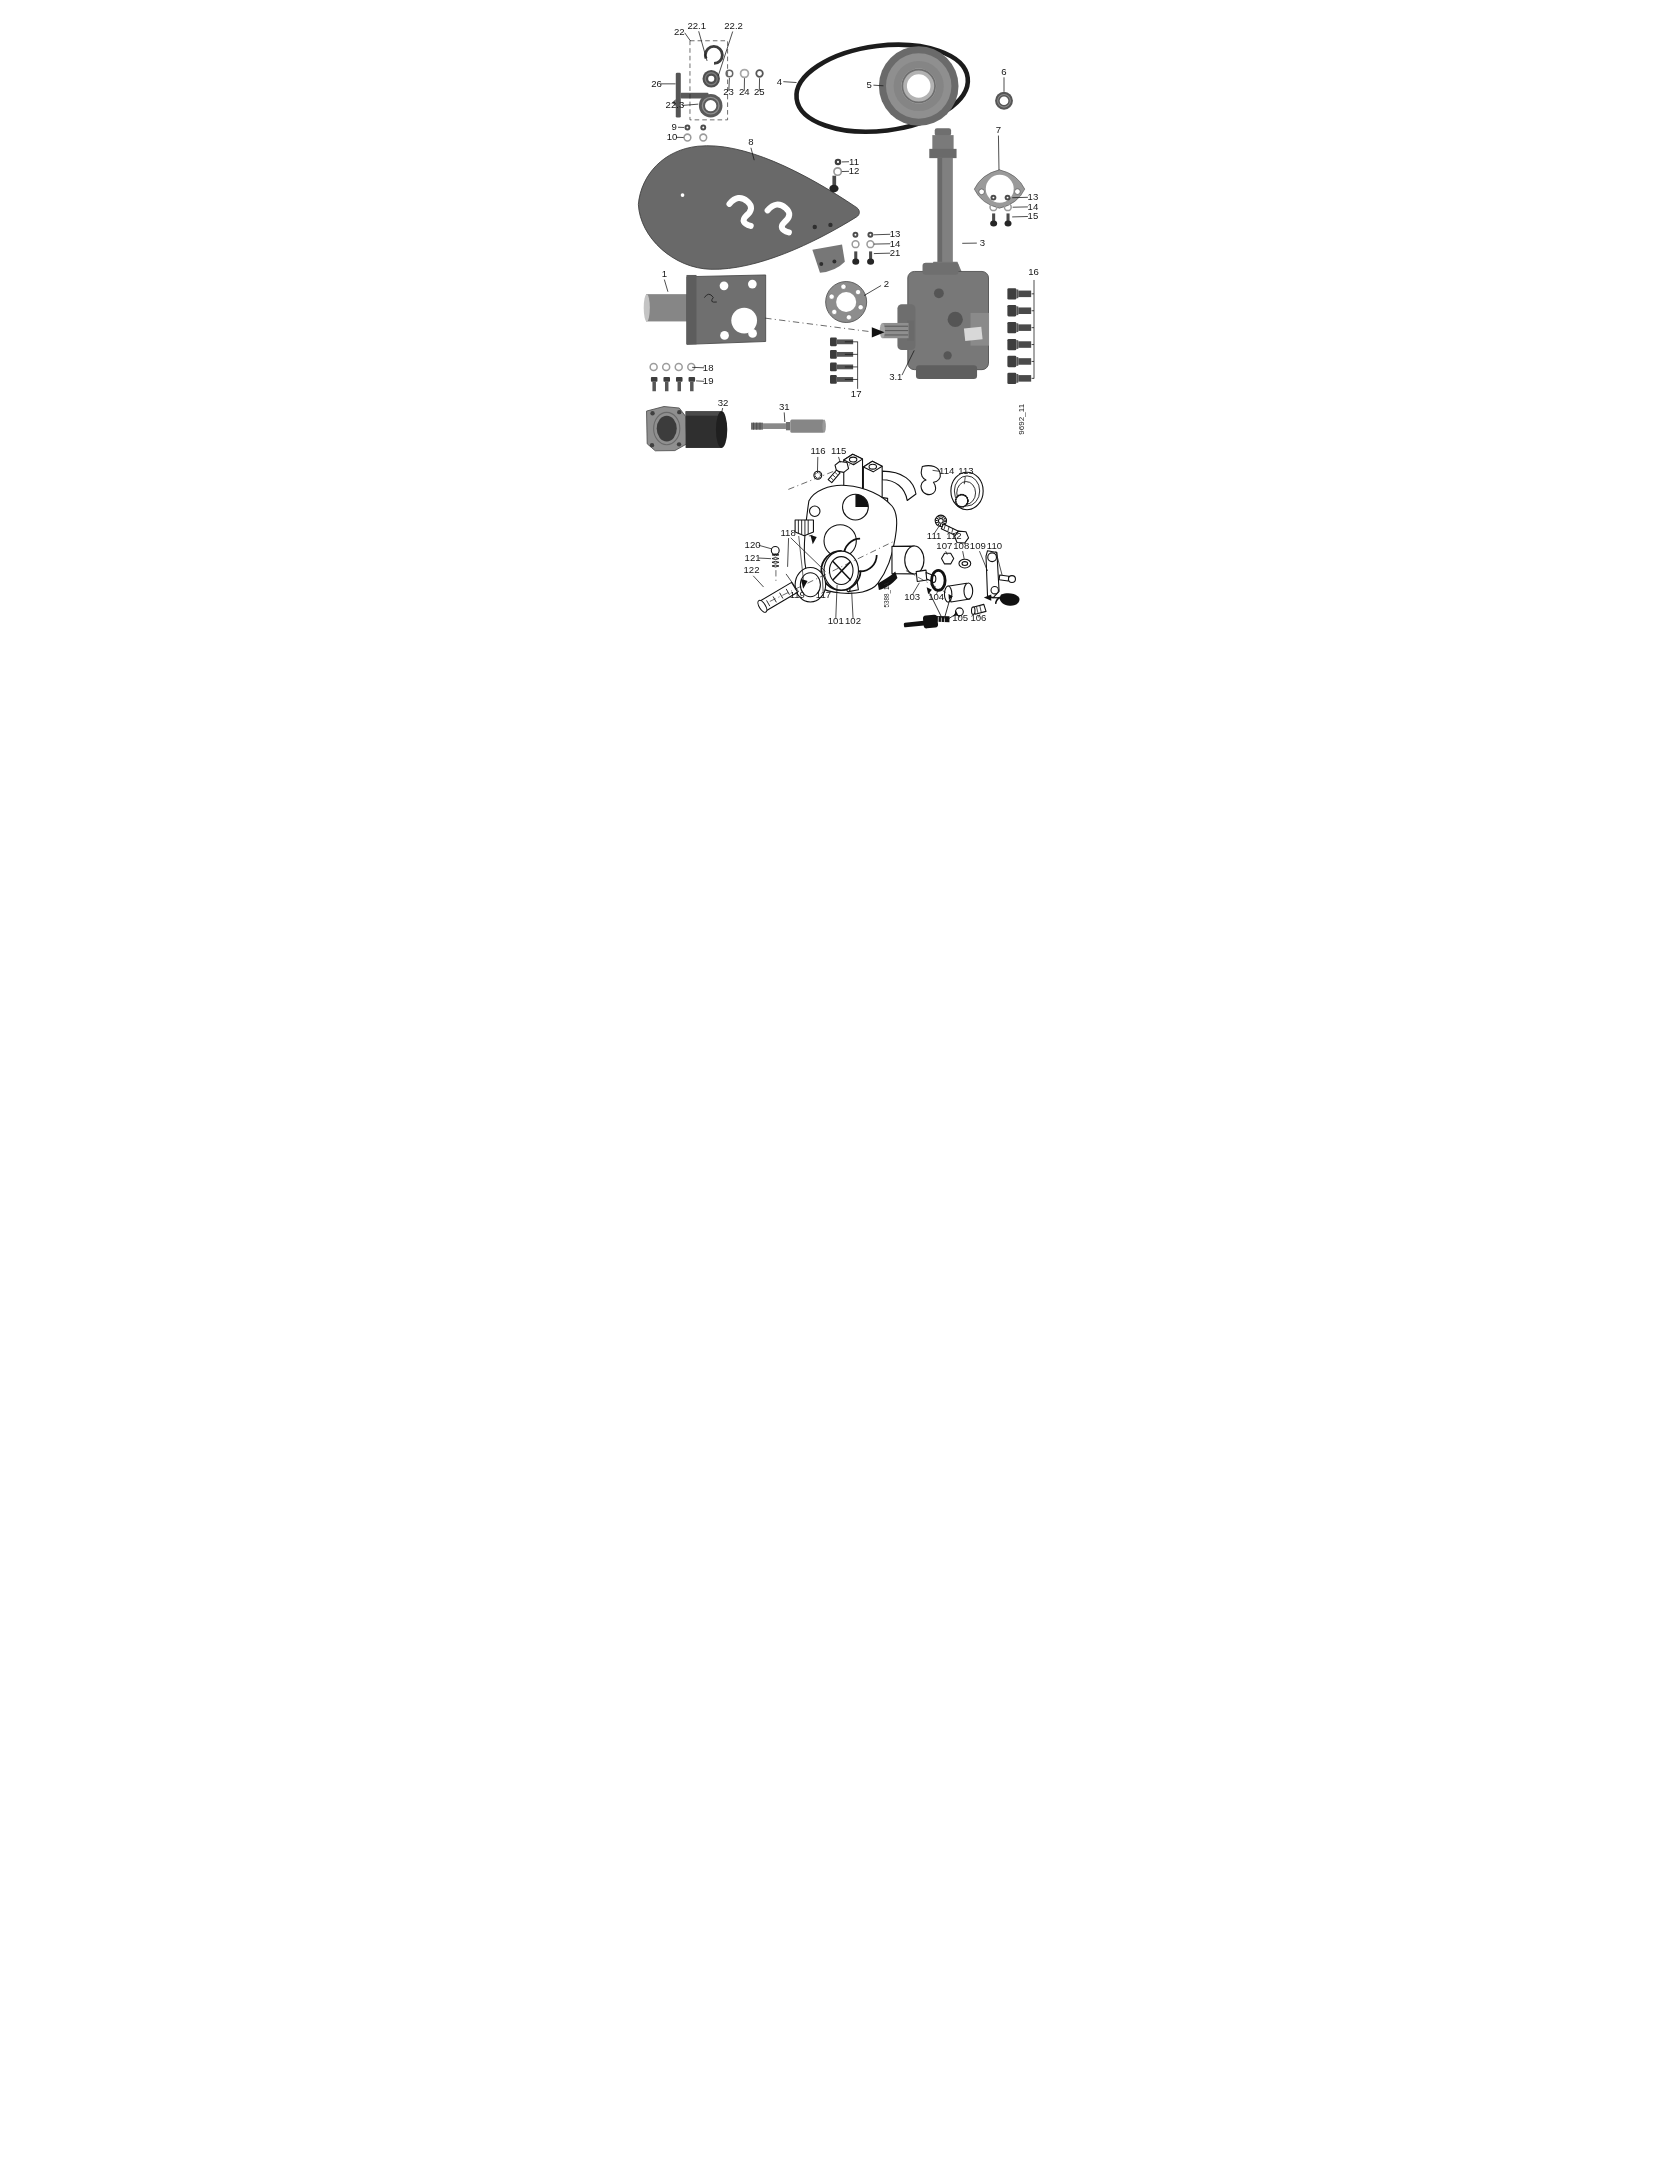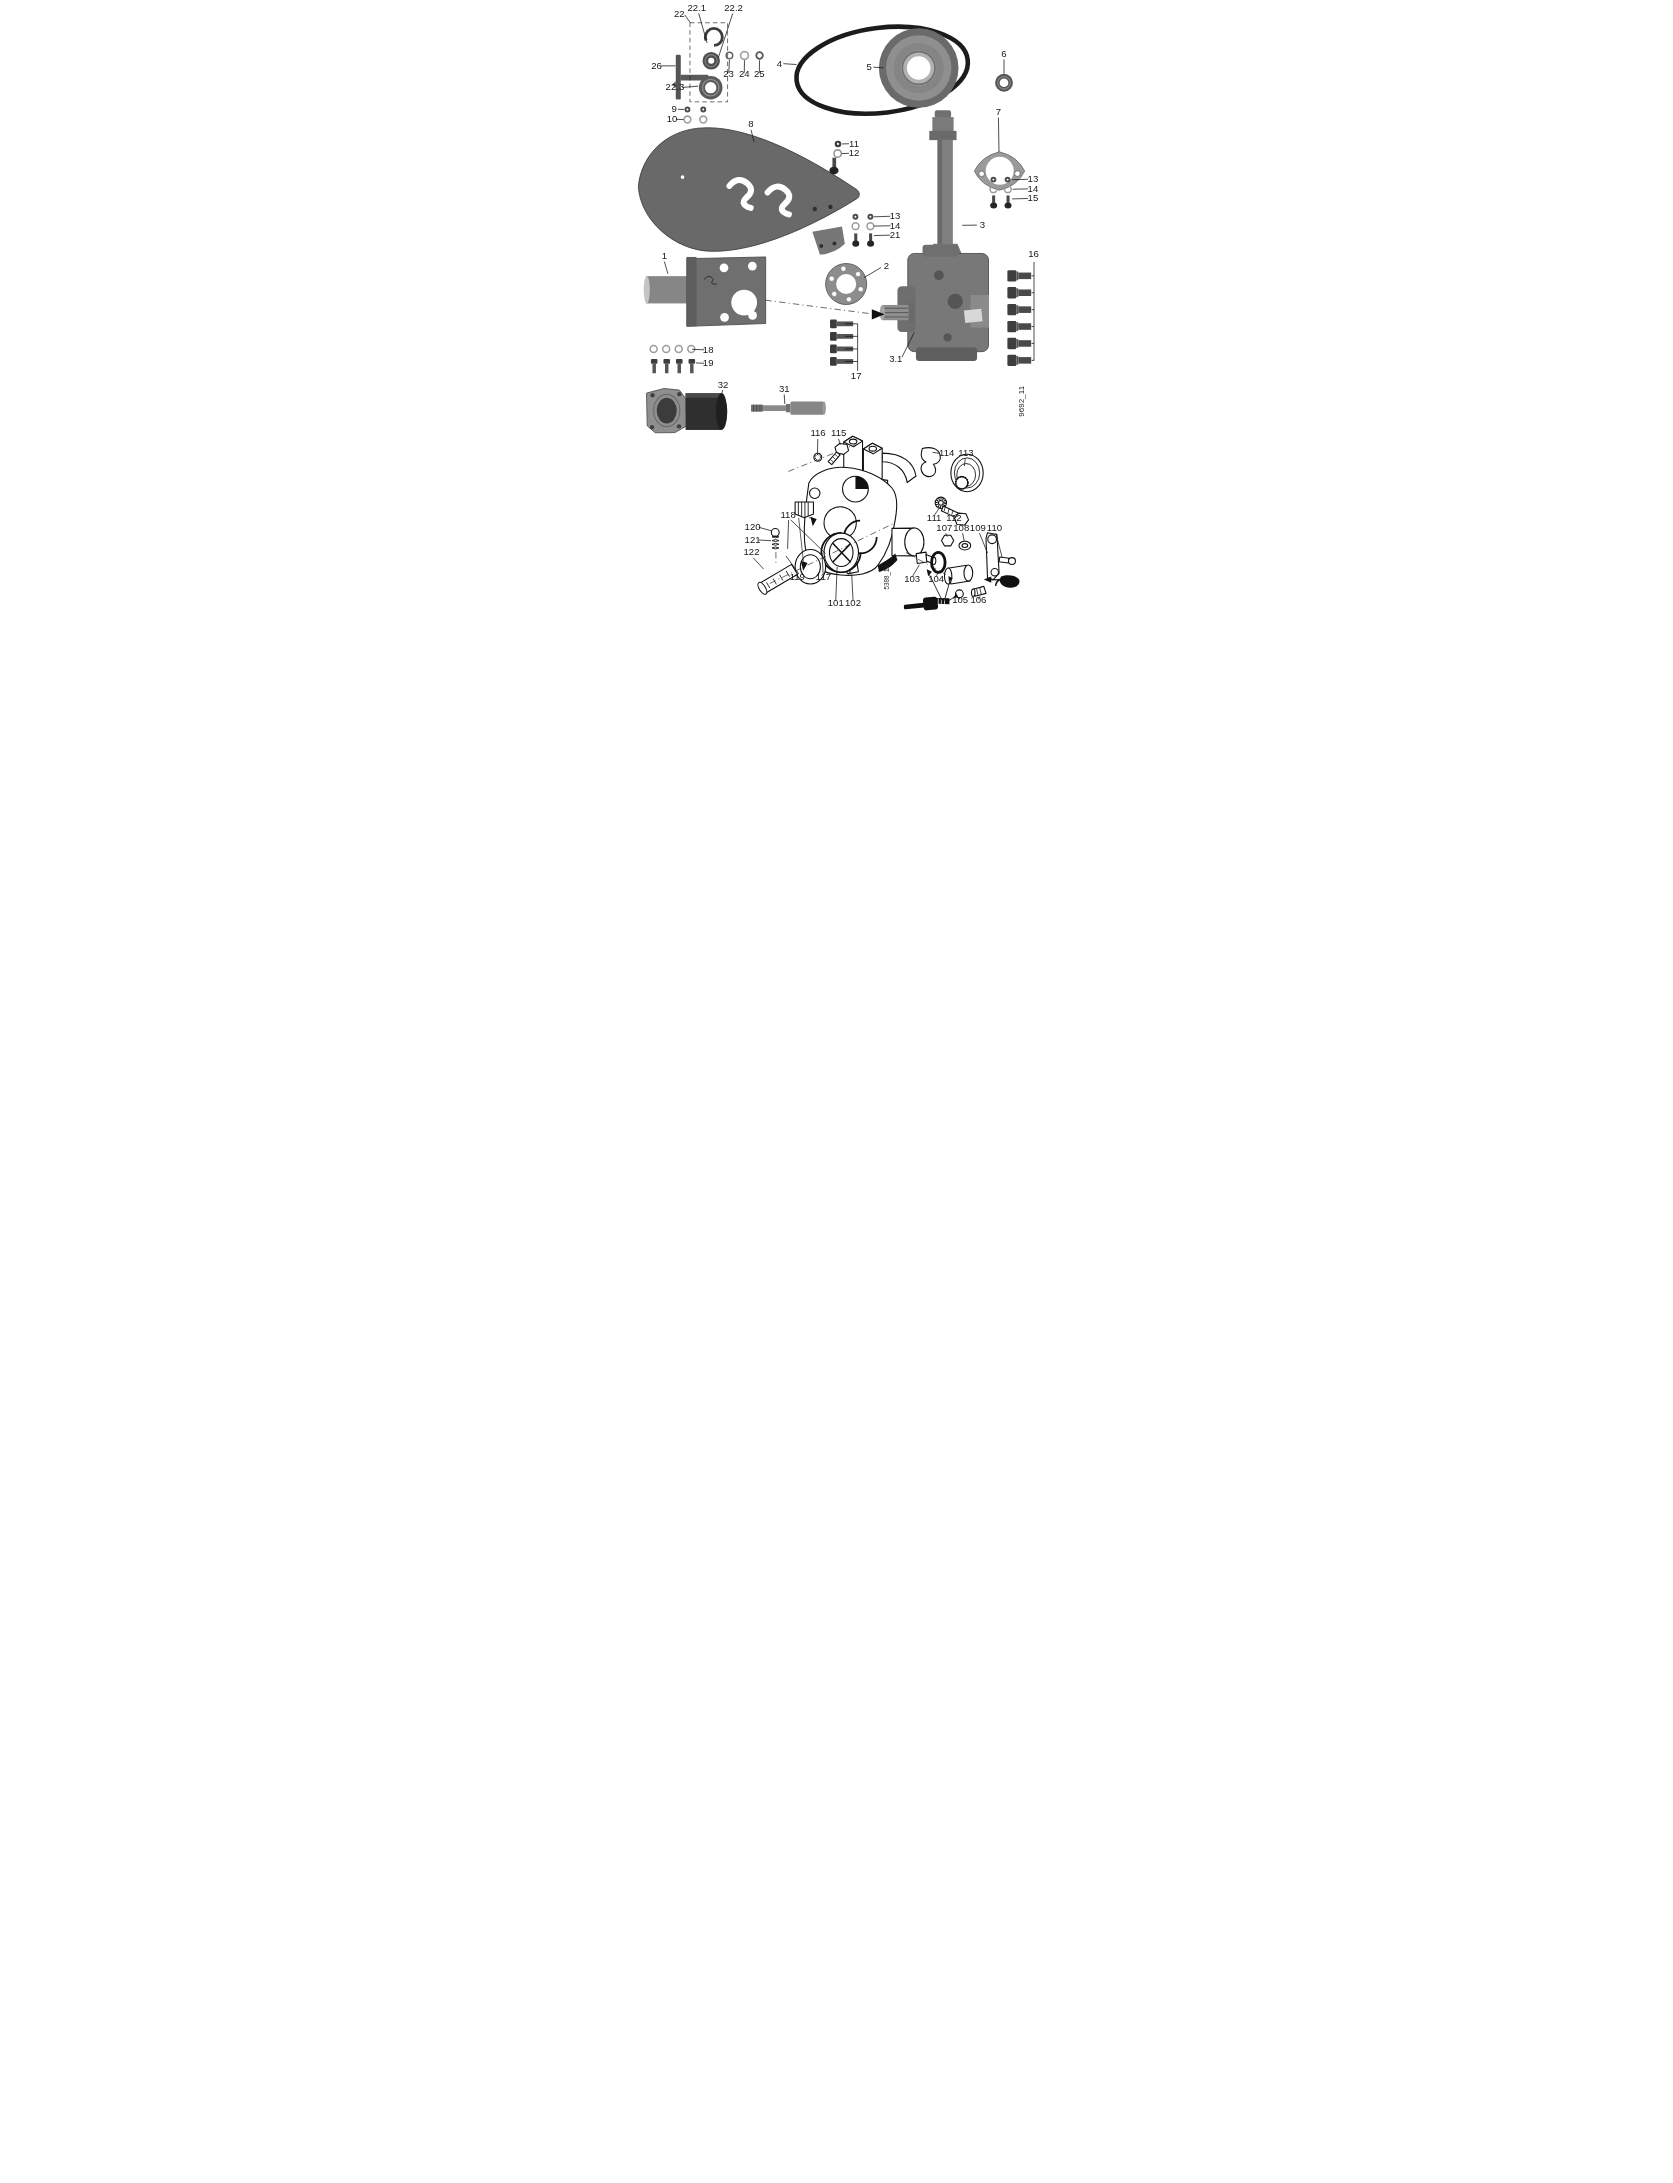--- a/index.html
+++ b/index.html
@@ -1,17 +1,17 @@
 <!DOCTYPE html>
 <html style="font-size:7px"><head>
 <meta charset="utf-8">
 <title>Diagram</title>
 <style>
   html,body{margin:0;padding:0;background:#ffffff;}
-  .page{width:418px;height:611px;margin:0 auto;background:#ffffff;overflow:hidden;}
+  .page{width:418px;height:611px;margin:18px auto;background:#ffffff;overflow:hidden;}
   svg{display:block;width:100%;height:100%;}
   .callout{
     font-family:"Liberation Sans","DejaVu Sans",sans-serif;
     font-size:88px;fill:#161616;text-anchor:middle;
   }
   .refcode{
     font-family:"Liberation Sans","DejaVu Sans",sans-serif;
     fill:#222;text-anchor:middle;
   }
   .leader{stroke:#161616;stroke-width:7;fill:none;}

